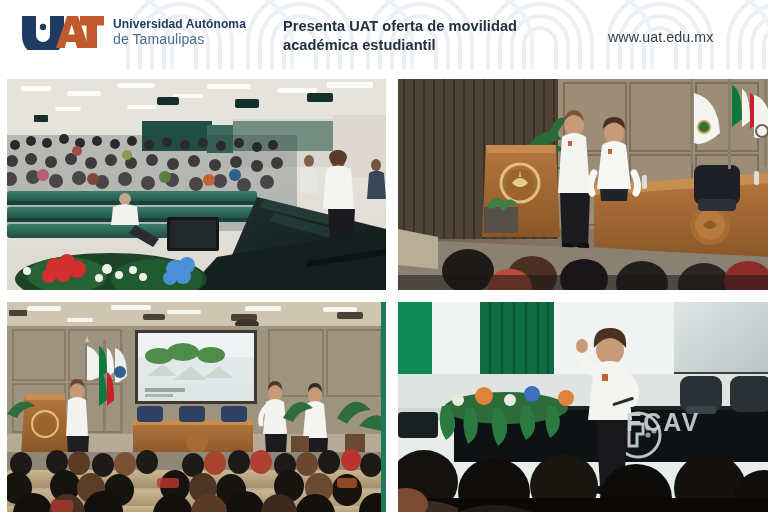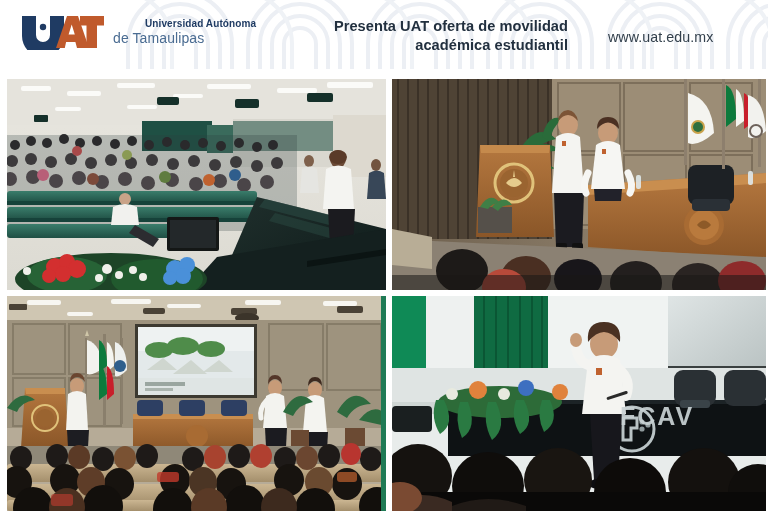--- a/index.html
+++ b/index.html
@@ -32,51 +32,51 @@
   }
   .logo-mark {
     position:relative; width:84px; height:36px;
   }
   .logo-mark svg { display:block; }
   .logo-text {
     display:flex; flex-direction:column; justify-content:center;
     line-height:1.18; padding-top:1px;
   }
   .logo-text .l1 {
-    font-size:10px; font-weight:bold; color:#1f3b63;
-    letter-spacing:.1px; white-space:nowrap;margin-left:32px;
+    font-size:12px; font-weight:bold; color:#1f3b63;
+    letter-spacing:.1px; white-space:nowrap;
   }
   .logo-text .l2 {
     font-size:14px; font-weight:normal; color:#4a6c92;
     letter-spacing:.1px; white-space:nowrap;
   }
 
   
   .headline {
     position:absolute; left:283px; top:17px; width:285px;
-    text-align:right;
+    text-align:left;
     font-size:14.6px; font-weight:bold; color:#22303f;
     line-height:1.32; letter-spacing:.05px;
   }
 
   
   .site-url {
     position:absolute; left:608px; top:29px;
     font-size:14.2px; color:#33404c; font-weight:normal;
     letter-spacing:.1px; white-space:nowrap;
   }
 
   
   .grid {
     position:absolute; left:7px; top:79px;
     width:755px; height:428px;
     display:grid;
     grid-template-columns:379px 374px;
     grid-template-rows:211px 215px;
-    gap:6px;
+    gap:12px;
     background:#ffffff;
   }
   .cell { position:relative; overflow:hidden; background:#2d3b38; }
   .cell svg { display:block; width:100%; height:100%; }
 
   .fcav-label {
     position:absolute; left:228px; top:106px;
     color:#c9d2d4; font-size:25px; font-weight:bold;
     letter-spacing:2px; opacity:.92;
     font-family:"Liberation Sans", sans-serif;

